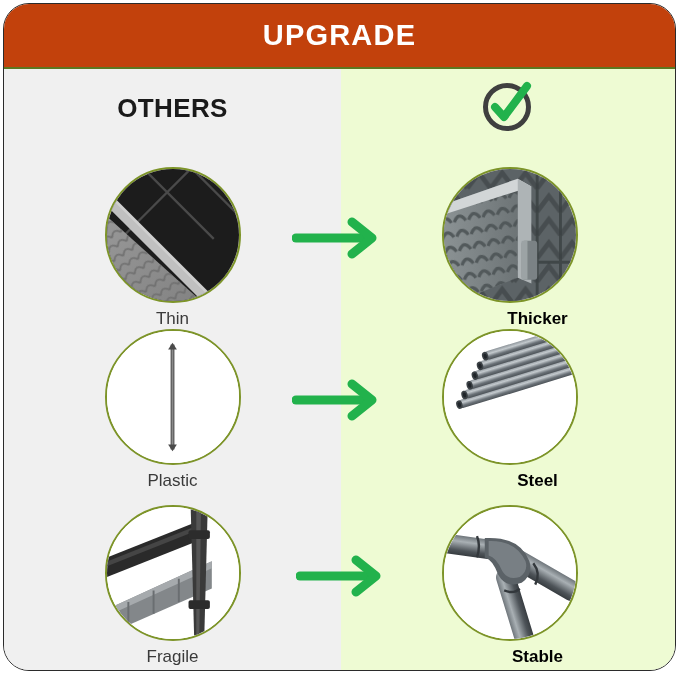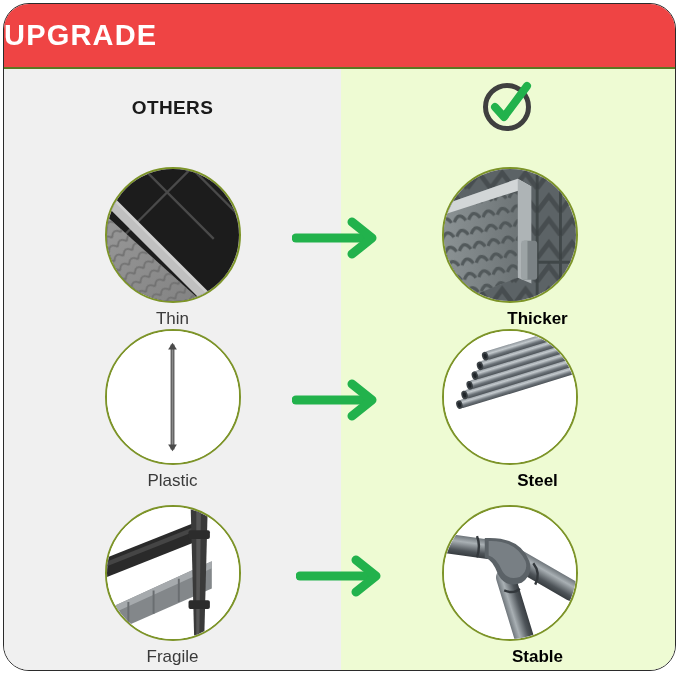--- a/index.html
+++ b/index.html
@@ -27,23 +27,24 @@
     box-sizing: border-box;
   }
 
   
   .header {
     position: absolute;
     left: 0;
     top: 0;
     width: 100%;
     height: 63px;
-    background: #ef4444;
+    background: #c2410c;
     display: flex;
     align-items: center;
+    justify-content: center;
   }
   .header-title {
     color: #ffffff;
     font-size: 29px;
     font-weight: bold;
     letter-spacing: 1.2px;
   }
   .header-rule {
     position: absolute;
     left: 0;
@@ -100,21 +101,21 @@
     left: 337px;
     right: 0;
     top: 0;
     height: 78px;
     display: flex;
     align-items: center;
     justify-content: center;
     gap: 10px;
   }
   .heading-text {
-    font-size: 19px;
+    font-size: 26px;
     font-weight: bold;
     color: #1a1a1a;
     letter-spacing: 0.4px;
   }
   .check-badge {
     width: 52px;
     height: 52px;
     flex: 0 0 auto;
     position: relative;
     top: -2px;

